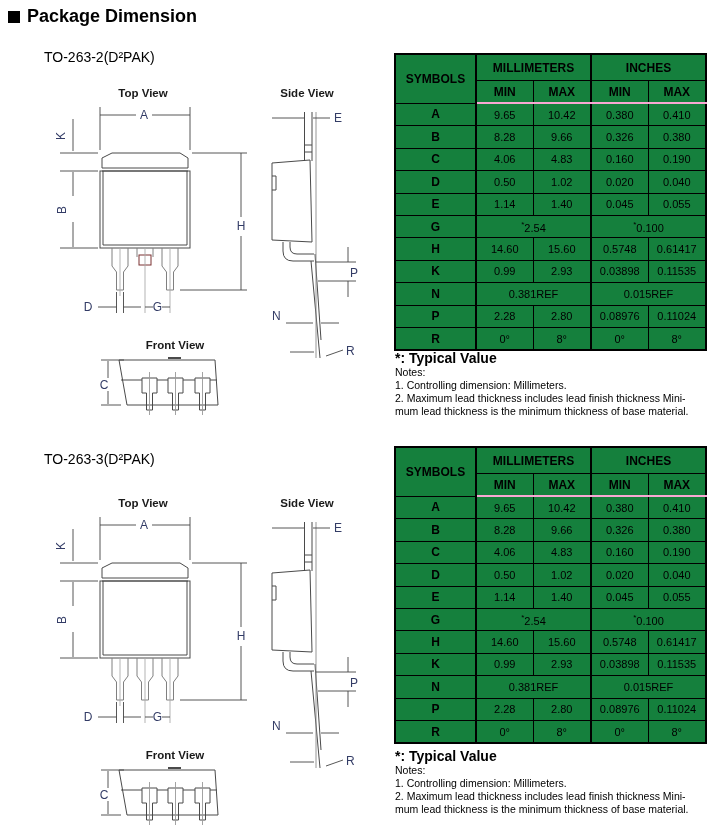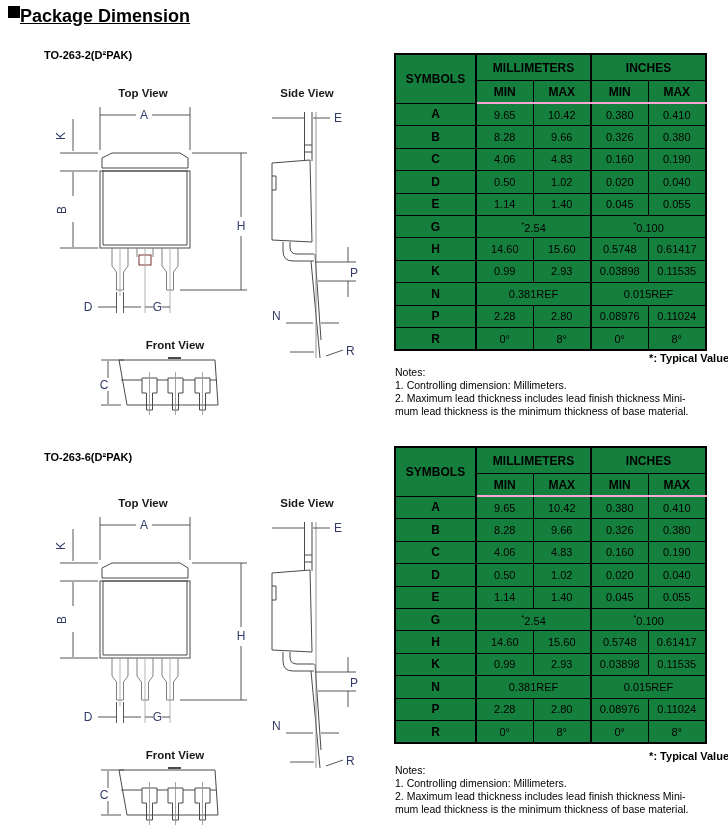--- a/index.html
+++ b/index.html
@@ -1,41 +1,41 @@
 <!DOCTYPE html>
 <html><head>
 <meta charset="utf-8">
 <style>
   html,body{margin:0;padding:0;}
   body{width:728px;height:839px;background:#fff;position:relative;
        font-family:"Liberation Sans",sans-serif;color:#000;overflow:hidden;}
   .abs{position:absolute;}
 
   
-  #page-title{left:8px;top:6px;display:flex;text-decoration:underline;}
+  #page-title{left:8px;top:6px;display:flex;align-items:center;gap:7px;}
   #page-title .bullet{width:12px;height:12px;background:#000;display:inline-block;}
   #page-title h1{font-size:18px;font-weight:bold;margin:0;}
 
-  .sec-heading{font-size:11px;font-weight:bold;}
+  .sec-heading{font-size:14px;font-weight:normal;}
 
   
   .dim-table{border-collapse:collapse;border:2px solid #000;table-layout:fixed;background:#15803d;}
   .dim-table th,.dim-table td{border:1px solid #000;text-align:center;vertical-align:middle;
       padding:0;font-size:11px;color:#000;}
   .dim-table thead th{font-size:12px;font-weight:bold;}
   .dim-table thead tr.r1 th{height:25px;}
   .dim-table thead tr.r2 th{height:21px;border-bottom:2px solid #f9a8d4;}
   .dim-table tbody td{height:21.4px;}
   .dim-table .sym{font-weight:bold;font-size:12px;}
   .dim-table .br2{border-right-width:2px;}
   .sup{vertical-align:super;font-size:8px;}
 
   
   .notes{font-size:10.5px;line-height:13px;width:334px;}
-  .notes .tv{font-weight:bold;font-size:11px;margin-bottom:1px;text-align:right;}
+  .notes .tv{font-weight:bold;font-size:14px;margin-bottom:1px;}
 
   
   svg text{font-family:"Liberation Sans",sans-serif;font-size:12px;fill:#333c66;}
   svg text.view-title{font-size:11.5px;font-weight:bold;fill:#1a1a1a;}
   svg line,svg path,svg rect,svg polyline{fill:none;}
 </style>
 </head>
 <body>
 
 <div class="abs" id="page-title">
@@ -275,21 +275,21 @@
 </div>
 
 <div class="abs notes" style="left:395px;top:352px">
   <div class="tv">*:  Typical Value</div>
   <div>Notes:</div>
   <div>1. Controlling dimension: Millimeters.</div>
   <div>2. Maximum lead  thickness includes lead finish thickness Mini-</div>
   <div>mum lead thickness is the minimum  thickness of base material.</div>
 </div>
 
-<div class="abs sec-heading" style="left:44px;top:451px">TO-263-6(D²PAK)</div>
+<div class="abs sec-heading" style="left:44px;top:451px">TO-263-3(D²PAK)</div>
 
 <svg class="abs" style="left:40px;top:495px" width="330" height="360" viewBox="40 85 330 360">
   <defs>
     <marker id="a2" viewBox="0 0 10 10" refX="9.5" refY="5" markerWidth="8" markerHeight="8" orient="auto-start-reverse">
         <path d="M0,1.2 L9.5,5 L0,8.8 Z" fill="#444" stroke="none"></path>
       </marker>
   </defs>
 
   <g>
     <text class="view-title" x="143" y="97" text-anchor="middle">Top View</text>

